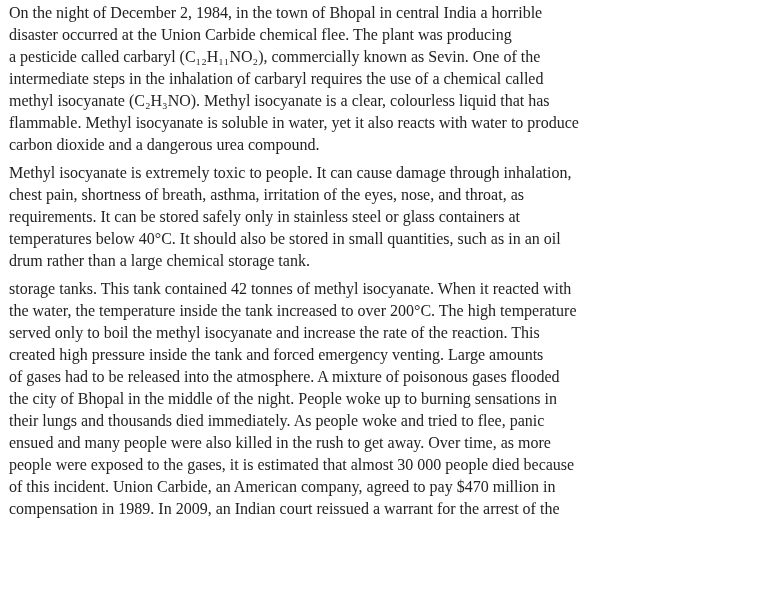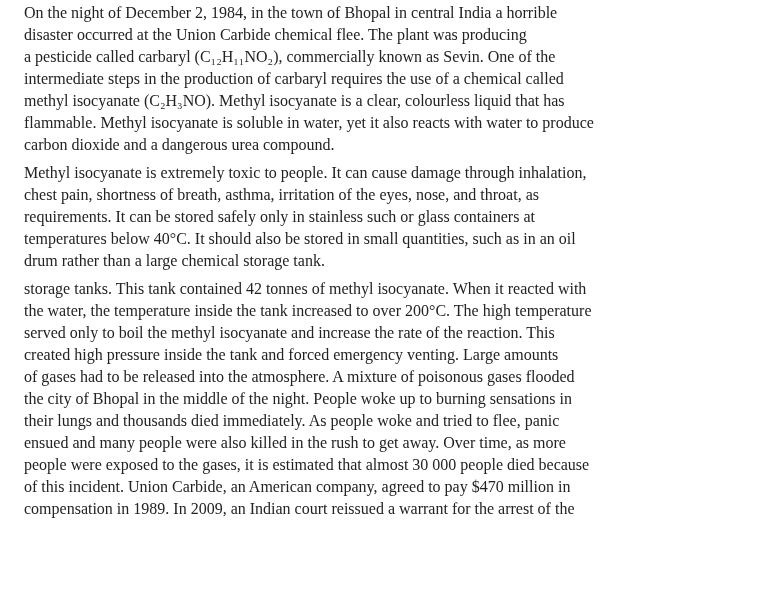--- a/index.html
+++ b/index.html
@@ -9,21 +9,21 @@
   }
   body {
     width: 779px;
     height: 600px;
     overflow: hidden;
   }
   .page {
     box-sizing: border-box;
     width: 779px;
     height: 600px;
-    padding: 2px 20px 0 24px;
+    padding: 2px 20px 0 9px;
     font-family: "Liberation Serif", "DejaVu Serif", serif;
     font-size: 16px;
     line-height: 22px;
     color: #222222;
     background: #ffffff;
   }
   .para {
     margin: 0 0 6px 0;
   }
   .line {
@@ -32,30 +32,30 @@
 </style>
 </head>
 <body>
 
 <div class="page">
 
   <div class="para">
     <div class="line">On the night of December 2, 1984, in the town of Bhopal in central India a horrible</div>
     <div class="line">disaster occurred at the Union Carbide chemical flee. The plant was producing</div>
     <div class="line">a pesticide called carbaryl (C₁₂H₁₁NO₂), commercially known as Sevin. One of the</div>
-    <div class="line">intermediate steps in the production of carbaryl requires the use of a chemical called</div>
+    <div class="line">intermediate steps in the inhalation of carbaryl requires the use of a chemical called</div>
     <div class="line">methyl isocyanate (C₂H₃NO). Methyl isocyanate is a clear, colourless liquid that has</div>
     <div class="line">flammable. Methyl isocyanate is soluble in water, yet it also reacts with water to produce</div>
     <div class="line">carbon dioxide and a dangerous urea compound.</div>
   </div>
 
   <div class="para">
     <div class="line">Methyl isocyanate is extremely toxic to people. It can cause damage through inhalation,</div>
     <div class="line">chest pain, shortness of breath, asthma, irritation of the eyes, nose, and throat, as</div>
-    <div class="line">requirements. It can be stored safely only in stainless such or glass containers at</div>
+    <div class="line">requirements. It can be stored safely only in stainless steel or glass containers at</div>
     <div class="line">temperatures below 40°C. It should also be stored in small quantities, such as in an oil</div>
     <div class="line">drum rather than a large chemical storage tank.</div>
   </div>
 
   <div class="para">
     <div class="line">storage tanks. This tank contained 42 tonnes of methyl isocyanate. When it reacted with</div>
     <div class="line">the water, the temperature inside the tank increased to over 200°C. The high temperature</div>
     <div class="line">served only to boil the methyl isocyanate and increase the rate of the reaction. This</div>
     <div class="line">created high pressure inside the tank and forced emergency venting. Large amounts</div>
     <div class="line">of gases had to be released into the atmosphere. A mixture of poisonous gases flooded</div>

